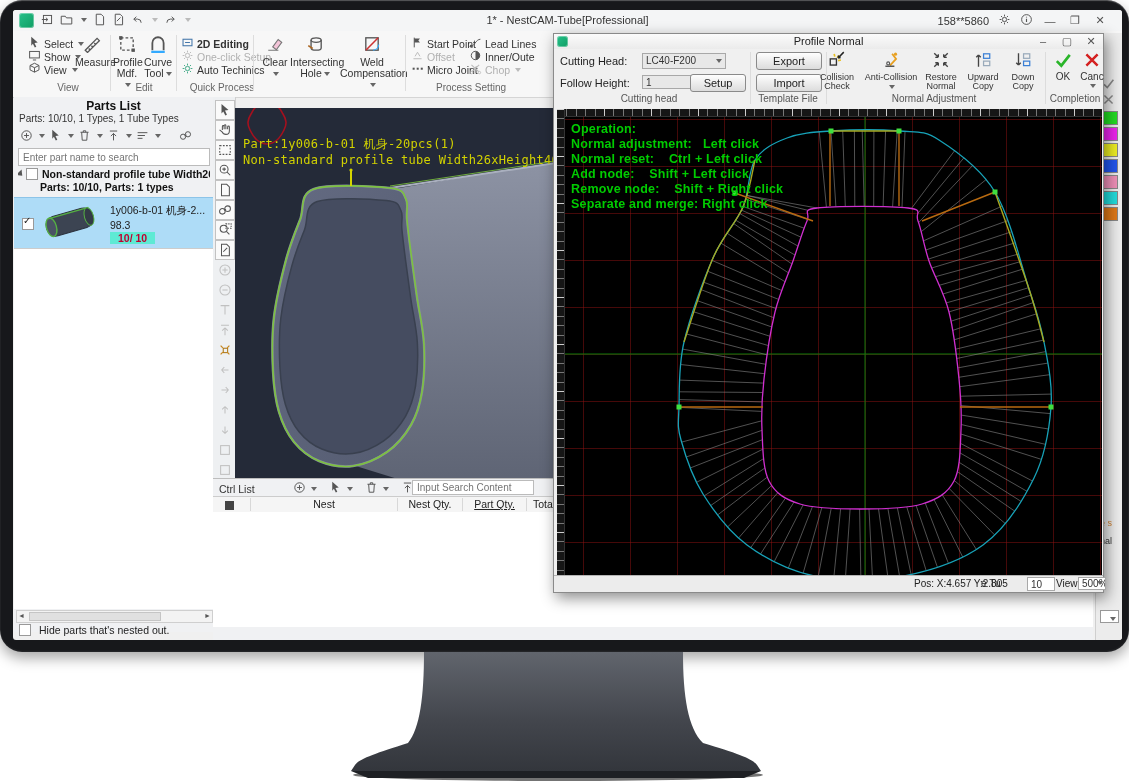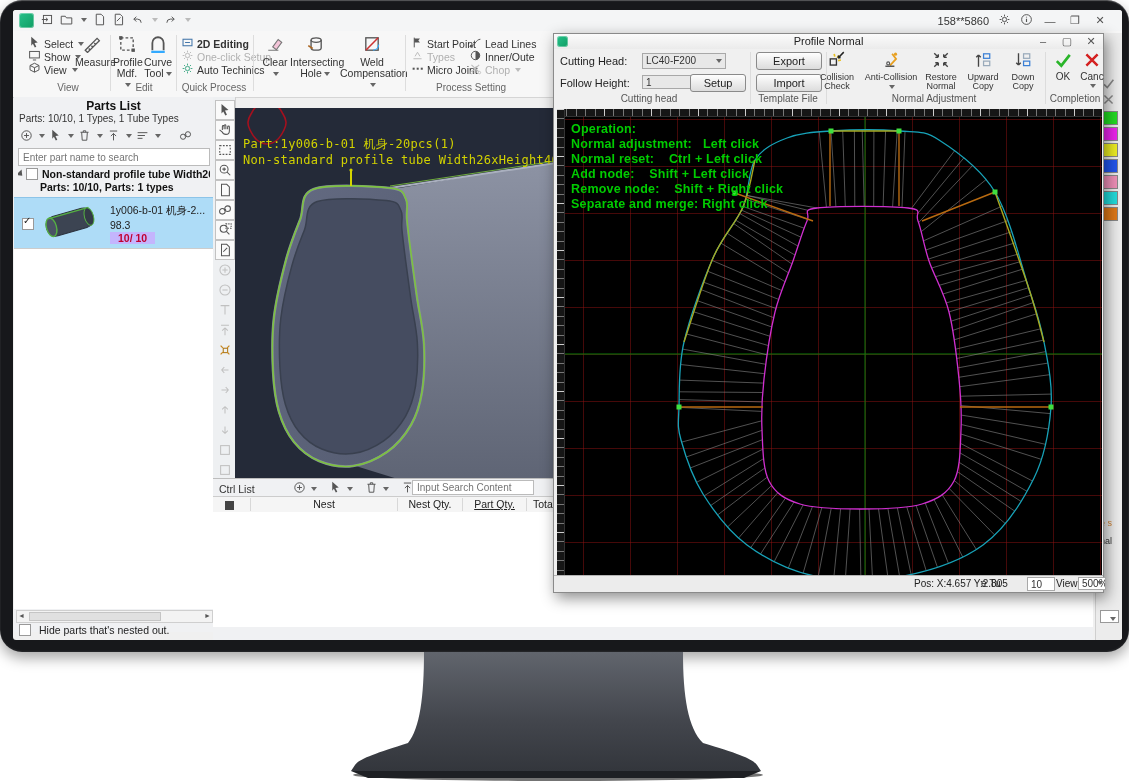--- a/index.html
+++ b/index.html
@@ -34,21 +34,21 @@
   .ptools{position:absolute;top:29px;left:6px;width:188px;height:20px;display:flex;align-items:center;gap:4px;}
   .psearch{position:absolute;top:51px;left:4px;width:182px;height:14px;border:1px solid #bbb;background:#fff;font-size:10px;color:#333;padding:1px 4px;font-family:"Liberation Sans",sans-serif;}
   .ptree{position:absolute;top:71px;left:4px;width:192px;font-size:10.5px;font-weight:bold;color:#111;line-height:13px;white-space:nowrap;overflow:hidden;}
   .caret{display:inline-block;width:0;height:0;border-top:4px solid transparent;border-bottom:4px solid transparent;border-left:5px solid #555;margin-right:3px;transform:rotate(45deg);}
   .cbox{display:inline-block;width:10px;height:10px;border:1px solid #999;background:#fff;vertical-align:-2px;margin-right:4px;}
   .pitem{position:absolute;top:100px;left:0;width:199px;height:50px;background:#aedcf7;border-top:1px solid #8cc4e8;border-bottom:1px solid #8cc4e8;}
   .pitem .cbox{position:absolute;left:8px;top:20px;}
   .pitem .chk{position:absolute;left:9px;top:17px;font-size:10px;color:#222;}
   .pname{position:absolute;left:96px;top:6px;font-size:10.5px;color:#222;white-space:nowrap;}
   .plen{position:absolute;left:96px;top:21px;font-size:10.5px;color:#222;}
-  .pbadge{position:absolute;left:96px;top:34px;background:#c4b5fd;color:#c00030;font-size:10.5px;font-weight:bold;padding:0 8px;}
+  .pbadge{position:absolute;left:96px;top:34px;background:#5eead4;color:#c00030;font-size:10.5px;font-weight:bold;padding:0 8px;}
   .pbody{position:absolute;top:151px;left:0;width:199px;height:360px;background:#fff;border-top:1px solid #ccc;}
   .pscroll{position:absolute;top:513px;left:2px;width:195px;height:11px;background:#f3f3f3;border:1px solid #cfcfcf;}
   .pscroll .thumb{position:absolute;left:12px;top:1px;width:130px;height:7px;background:#e0e0e0;border:1px solid #c5c5c5;}
   .pscroll .ar{position:absolute;top:1px;width:9px;height:8px;font-size:7px;color:#555;text-align:center;line-height:8px;}
   .phide{position:absolute;top:527px;left:5px;font-size:10.5px;color:#222;display:flex;align-items:center;gap:4px;}
   
   .vstrip{position:absolute;left:200px;top:87px;width:22px;height:535px;background:#eef0f2;border-right:1px solid #cfcfcf;}
   .vtool{position:absolute;left:2px;width:18px;height:18px;display:flex;align-items:center;justify-content:center;border:1px solid transparent;}
   .vtool.on{border-color:#c2c2c2;background:#fafafa;}
   
@@ -131,20 +131,21 @@
               </svg>
             </span>
             <span class="dd" style="border-top-color:#bbb"></span>
           <span class="ic">
               <svg width="13" height="13" viewBox="0 0 16 16">
                 <path d="M3.5 12A4.5 4.5 0 018 7.5h4.5m0 0L9.5 4.5m3 3l-3 3" fill="none" stroke="#555" stroke-width="1.2"></path>
               </svg>
             </span>
             <span class="dd" style="border-top-color:#bbb"></span>
         </div>
+        <div class="wtitle">1* - NestCAM-Tube[Professional]</div>
         <div class="tb-right" style="right:14px;">
           <span class="account">158**5860</span>
           <span class="ic"><svg width="13" height="13" viewBox="0 0 16 16">
                 <circle cx="8" cy="8" r="2.6" fill="none" stroke="#555" stroke-width="1.2"></circle>
                 <path d="M8 2v2.2M8 11.8V14M2 8h2.2M11.8 8H14M3.7 3.7l1.6 1.6M10.7 10.7l1.6 1.6M12.3 3.7l-1.6 1.6M5.3 10.7l-1.6 1.6" fill="none" stroke="#555" stroke-width="1.2"></path>
               </svg></span>
           <span class="ic"><svg width="13" height="13" viewBox="0 0 16 16">
                 <circle cx="8" cy="8" r="6" fill="none" stroke="#555" stroke-width="1.2"></circle>
                 <path d="M8 7v4M8 4.6v1" stroke="#555" stroke-width="1.4"></path>
               </svg></span>
@@ -210,21 +211,21 @@
               </svg></span>
             <span>One-click Setup</span>
           </div>
         <div class="rsmall" style="left:168px;top:31px;">
             <span class="ic"><svg width="13" height="13" viewBox="0 0 16 16">
                 <circle cx="8" cy="8" r="2.6" fill="none" stroke="#4a8" stroke-width="1.2"></circle>
                 <path d="M8 2v2.2M8 11.8V14M2 8h2.2M11.8 8H14M3.7 3.7l1.6 1.6M10.7 10.7l1.6 1.6M12.3 3.7l-1.6 1.6M5.3 10.7l-1.6 1.6" stroke="#4a8" fill="none" stroke-width="1.2"></path>
               </svg></span>
             <span>Auto Techinics</span>
           </div>
-        <div class="rcap" style="left:168px;width:66px;">Quick Process</div>
+        <div class="rcap" style="left:176px;width:66px;">Quick Process</div>
         <div class="rdiv" style="left:240px;"></div>
 
         <div class="rbig" style="left:247px;top:4px;width:30px;"><span class="bic"><svg width="18" height="18" viewBox="0 0 16 16">
                 <path d="M6 10.5L10.8 4l3.2 2.6-4.8 6.5z" fill="#f3c4d8" stroke="#777"></path>
                 <path d="M2 13.5h9" stroke="#777"></path>
               </svg></span><span>Clear</span><span class="dd"></span></div>
         <div class="rbig" style="left:277px;top:4px;width:50px;"><span class="bic"><svg width="18" height="18" viewBox="0 0 16 16">
                 <ellipse cx="9" cy="4.5" rx="4.5" ry="2" fill="none" stroke="#555" stroke-width="1.2"></ellipse>
                 <path d="M4.5 4.5v7c0 1.1 2 2 4.5 2s4.5-.9 4.5-2v-7" fill="none" stroke="#555" stroke-width="1.2"></path>
                 <path d="M2 9.5l4 2.5" stroke="#a62" stroke-width="1.4" fill="none"></path>
@@ -240,21 +241,21 @@
             <span class="ic"><svg width="13" height="13" viewBox="0 0 16 16">
                 <path d="M4 2v12" fill="none" stroke="#555" stroke-width="1.2"></path>
                 <path d="M4 3h7L9 5.5 11 8H4z" fill="#555"></path>
               </svg></span>
             <span>Start Point</span>
           </div>
         <div class="rsmall gray" style="left:398px;top:18px;">
             <span class="ic"><svg width="13" height="13" viewBox="0 0 16 16">
                 <path d="M3 12h10M5 9l3-5 3 5" fill="none" stroke="#bbb" stroke-width="1.2"></path>
               </svg></span>
-            <span>Types</span>
+            <span>Offset</span>
           </div>
         <div class="rsmall" style="left:398px;top:31px;">
             <span class="ic"><svg width="13" height="13" viewBox="0 0 16 16">
                 <rect x="2" y="7" width="2.5" height="2.5" fill="#555"></rect>
                 <rect x="7" y="7" width="2.5" height="2.5" fill="#555"></rect>
                 <rect x="12" y="7" width="2.5" height="2.5" fill="#555"></rect>
               </svg></span>
             <span>Micro Joint</span>
           </div>
         <div class="rsmall" style="left:456px;top:5px;">

